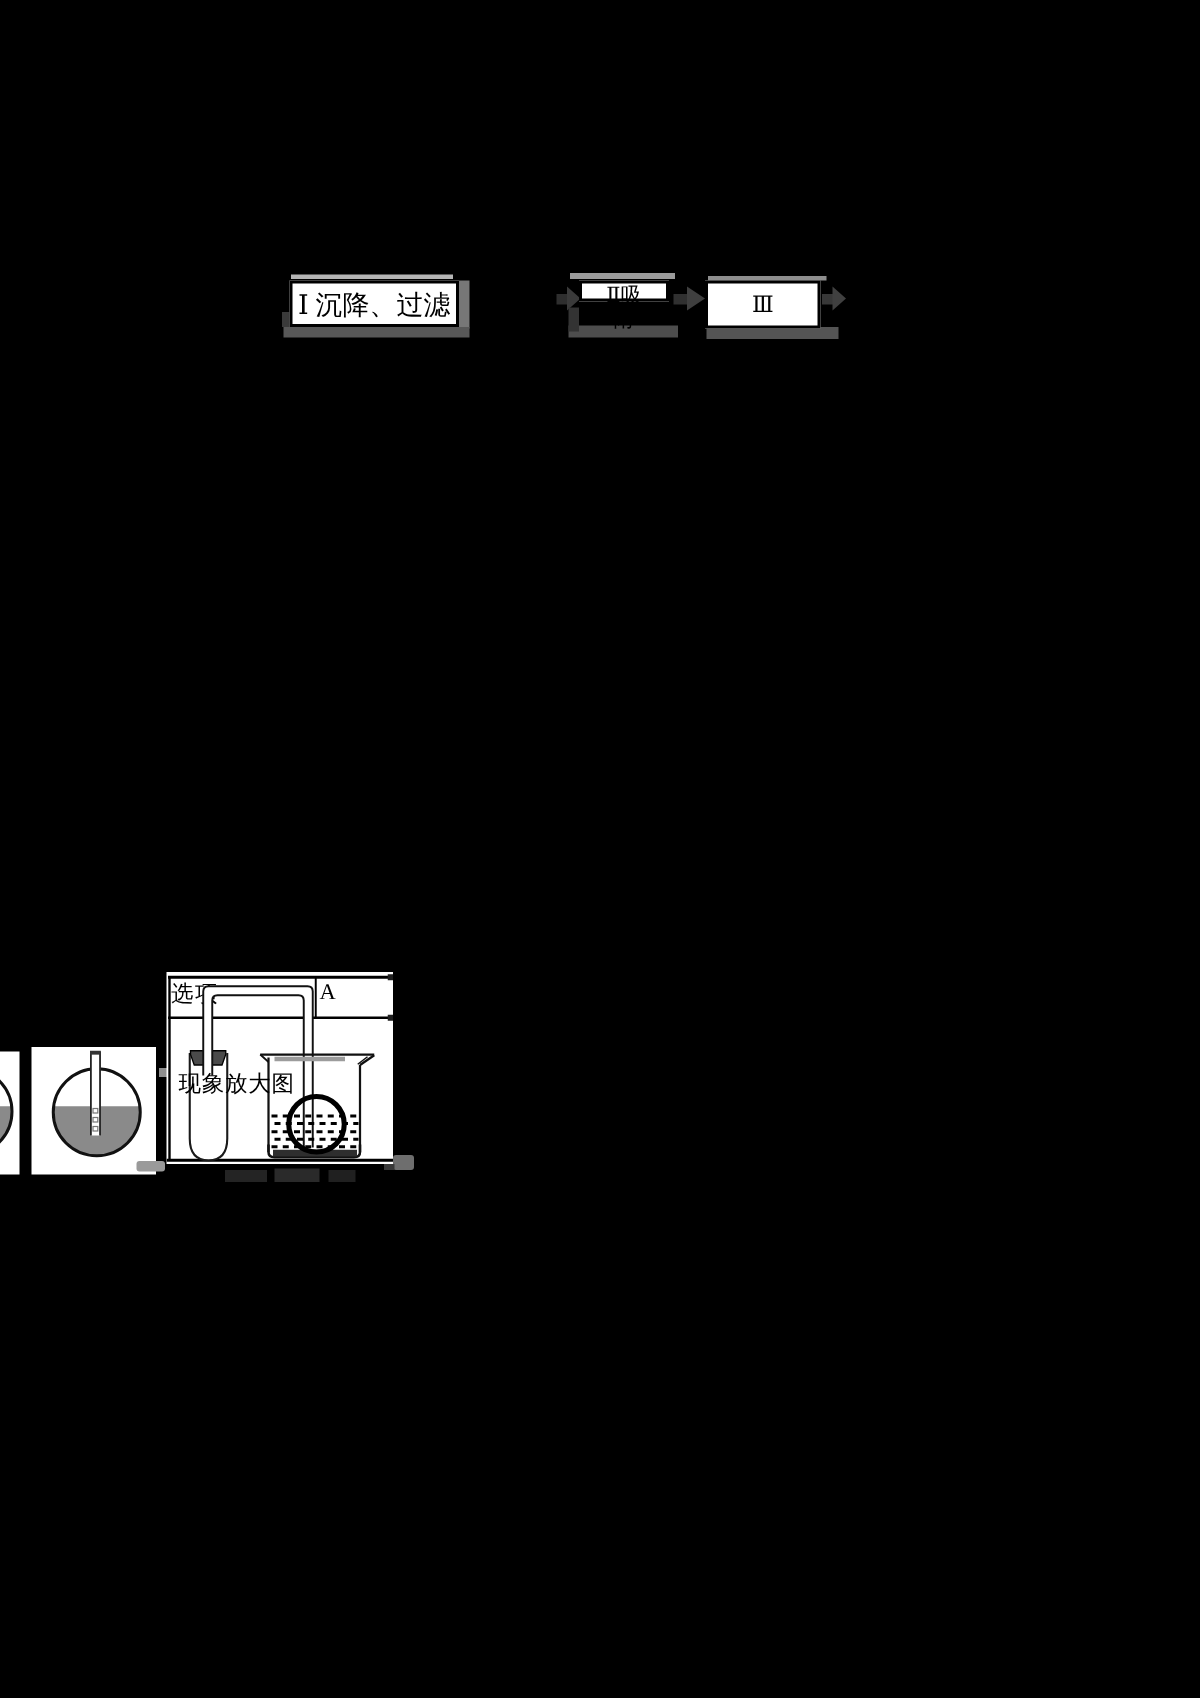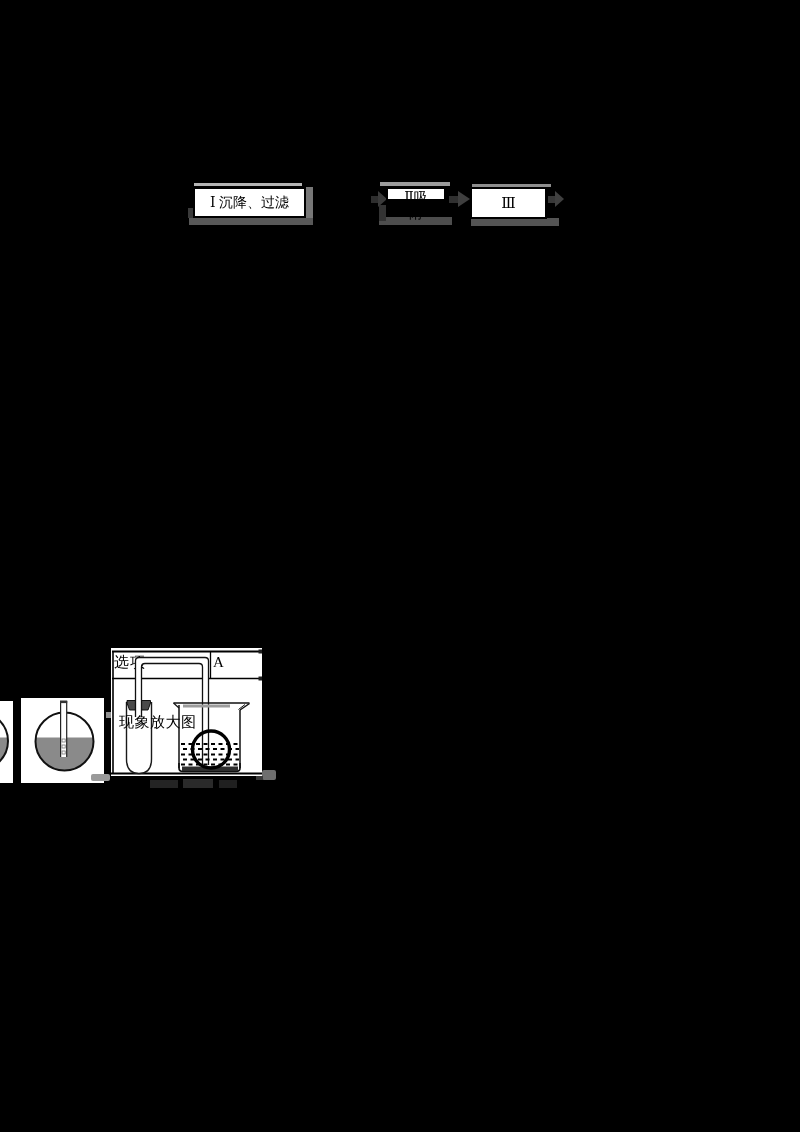--- a/index.html
+++ b/index.html
@@ -40,21 +40,21 @@
 
     <div class="strip" style="left:449px;top:196px;width:10px;height:7px;background:#303030;"></div>
     <div class="arrowhead" style="left:458px;top:191px;border-top:8px solid transparent;border-bottom:8px solid transparent;border-left:12px solid #3f3f3f;"></div>
 
     <div class="strip" style="left:472px;top:184px;width:79px;height:3px;background:#8e8e8e;"></div>
     <div class="strip" style="left:471px;top:218px;width:88px;height:8px;background:#545454;"></div>
 
     <div class="strip" style="left:548px;top:196px;width:8px;height:7px;background:#383838;"></div>
     <div class="arrowhead" style="left:555px;top:191px;border-top:8px solid transparent;border-bottom:8px solid transparent;border-left:9px solid #404040;"></div>
 
-    <div class="fbox" style="left:193px;top:187px;width:113px;height:31px;display:flex;align-items:center;justify-content:center;font-size:14px;">
+    <div class="fbox" style="left:193px;top:187px;width:113px;height:31px;display:flex;align-items:center;justify-content:center;font-size:18px;">
       <span class="lbl">Ⅰ 沉降、过滤</span>
     </div>
 
     <div class="fbox" style="left:386px;top:187px;width:60px;height:14px;font-size:14px;overflow:visible;">
       <span class="lbl" style="white-space:normal;width:36px;margin:1px auto 0 auto;line-height:16px;">Ⅱ吸附</span>
     </div>
 
     <div class="fbox" style="left:470px;top:187px;width:77px;height:32px;display:flex;align-items:center;justify-content:center;font-size:15px;">
       <span class="lbl">Ⅲ</span>
     </div>

